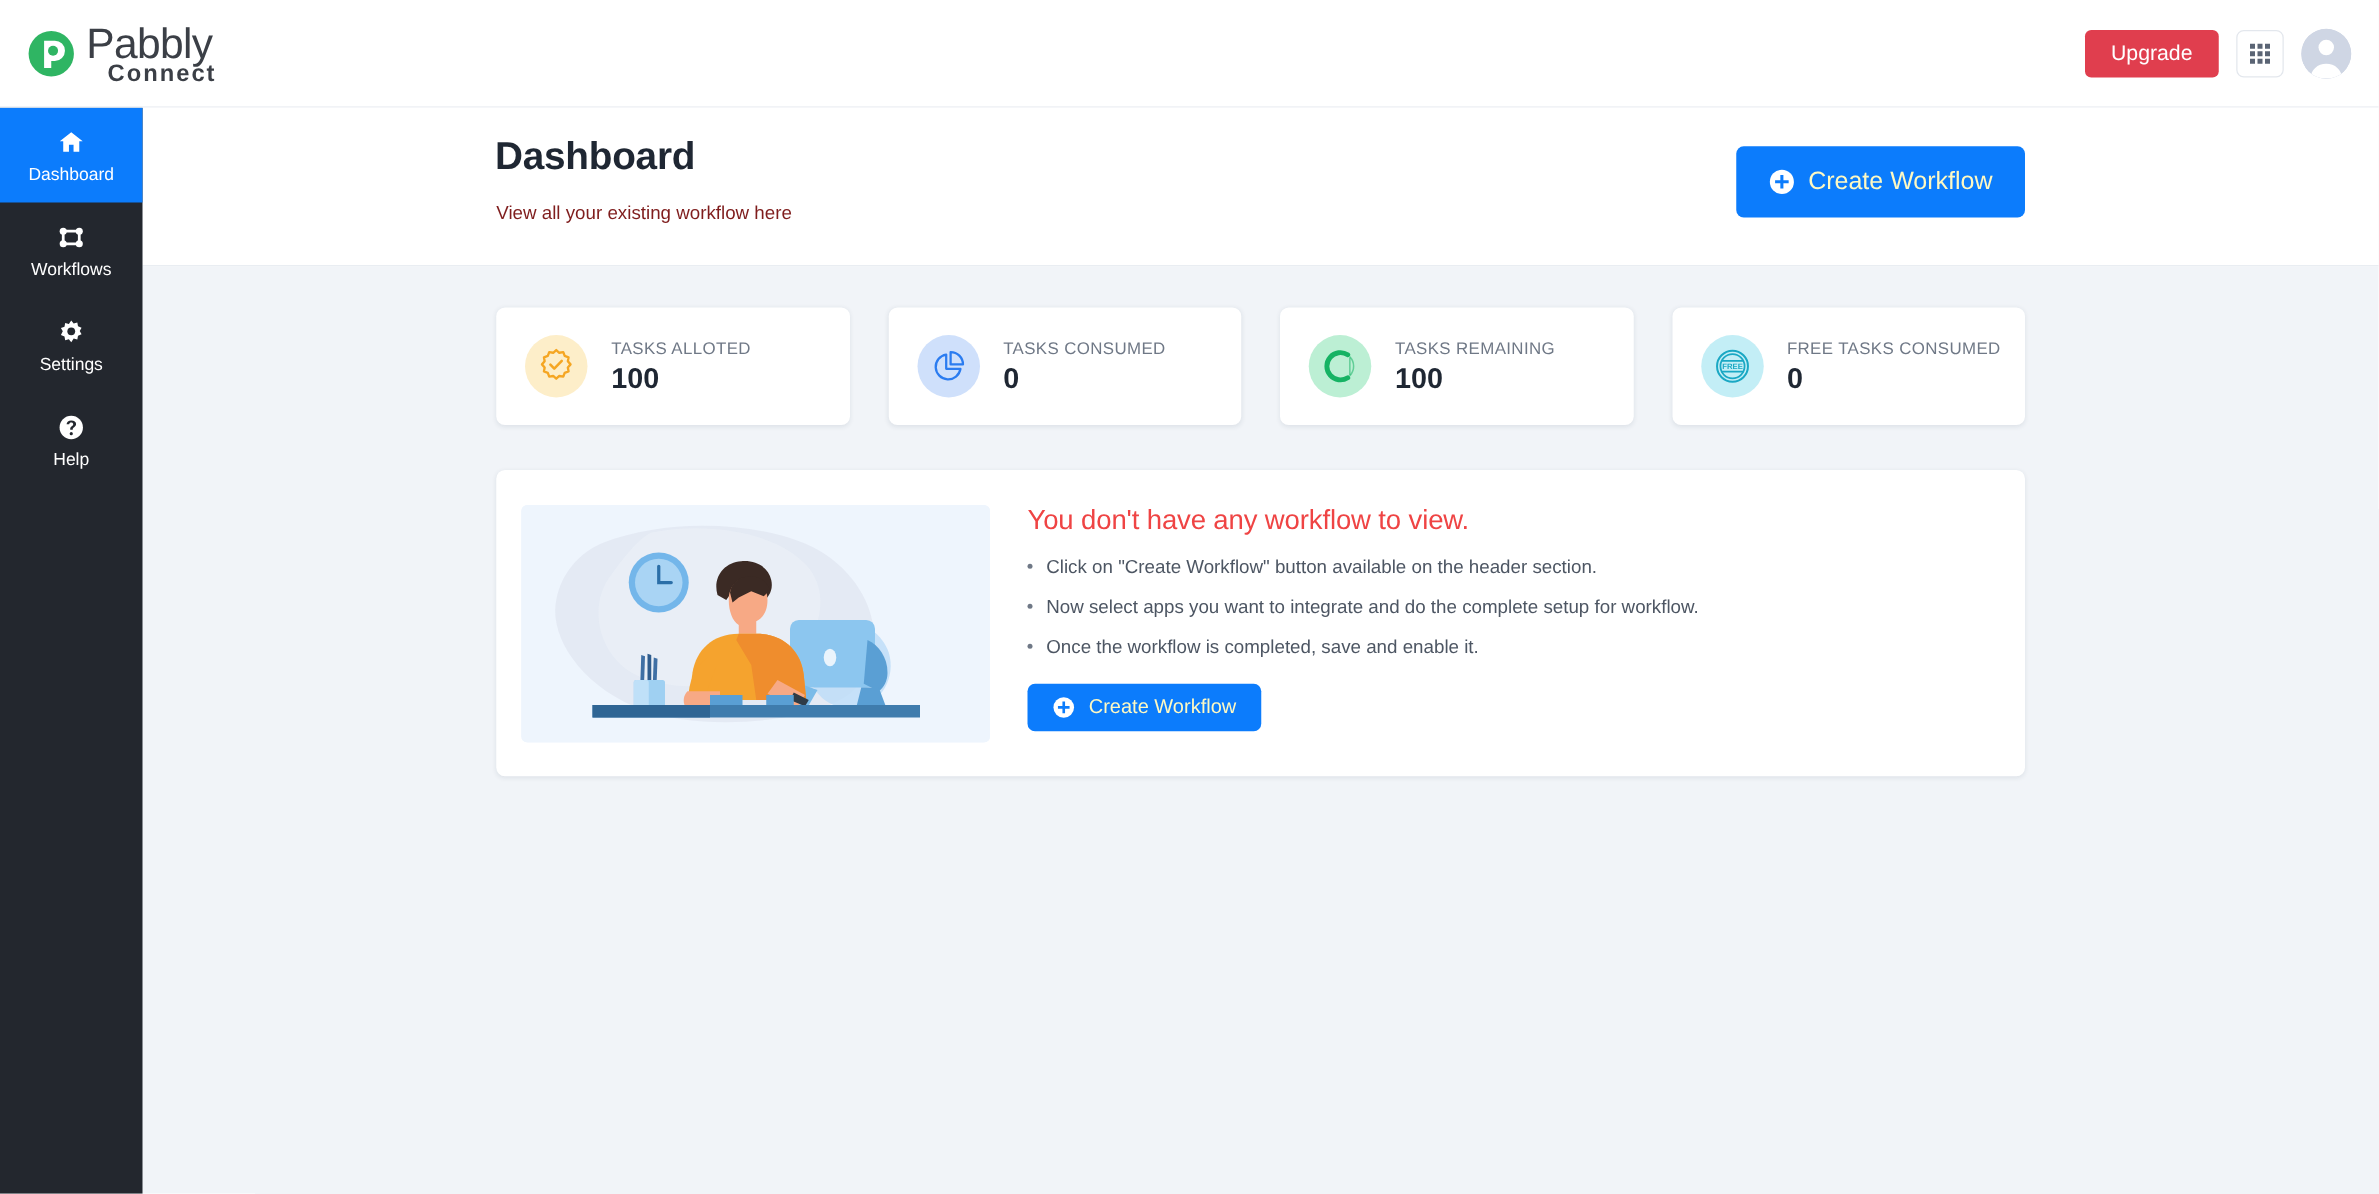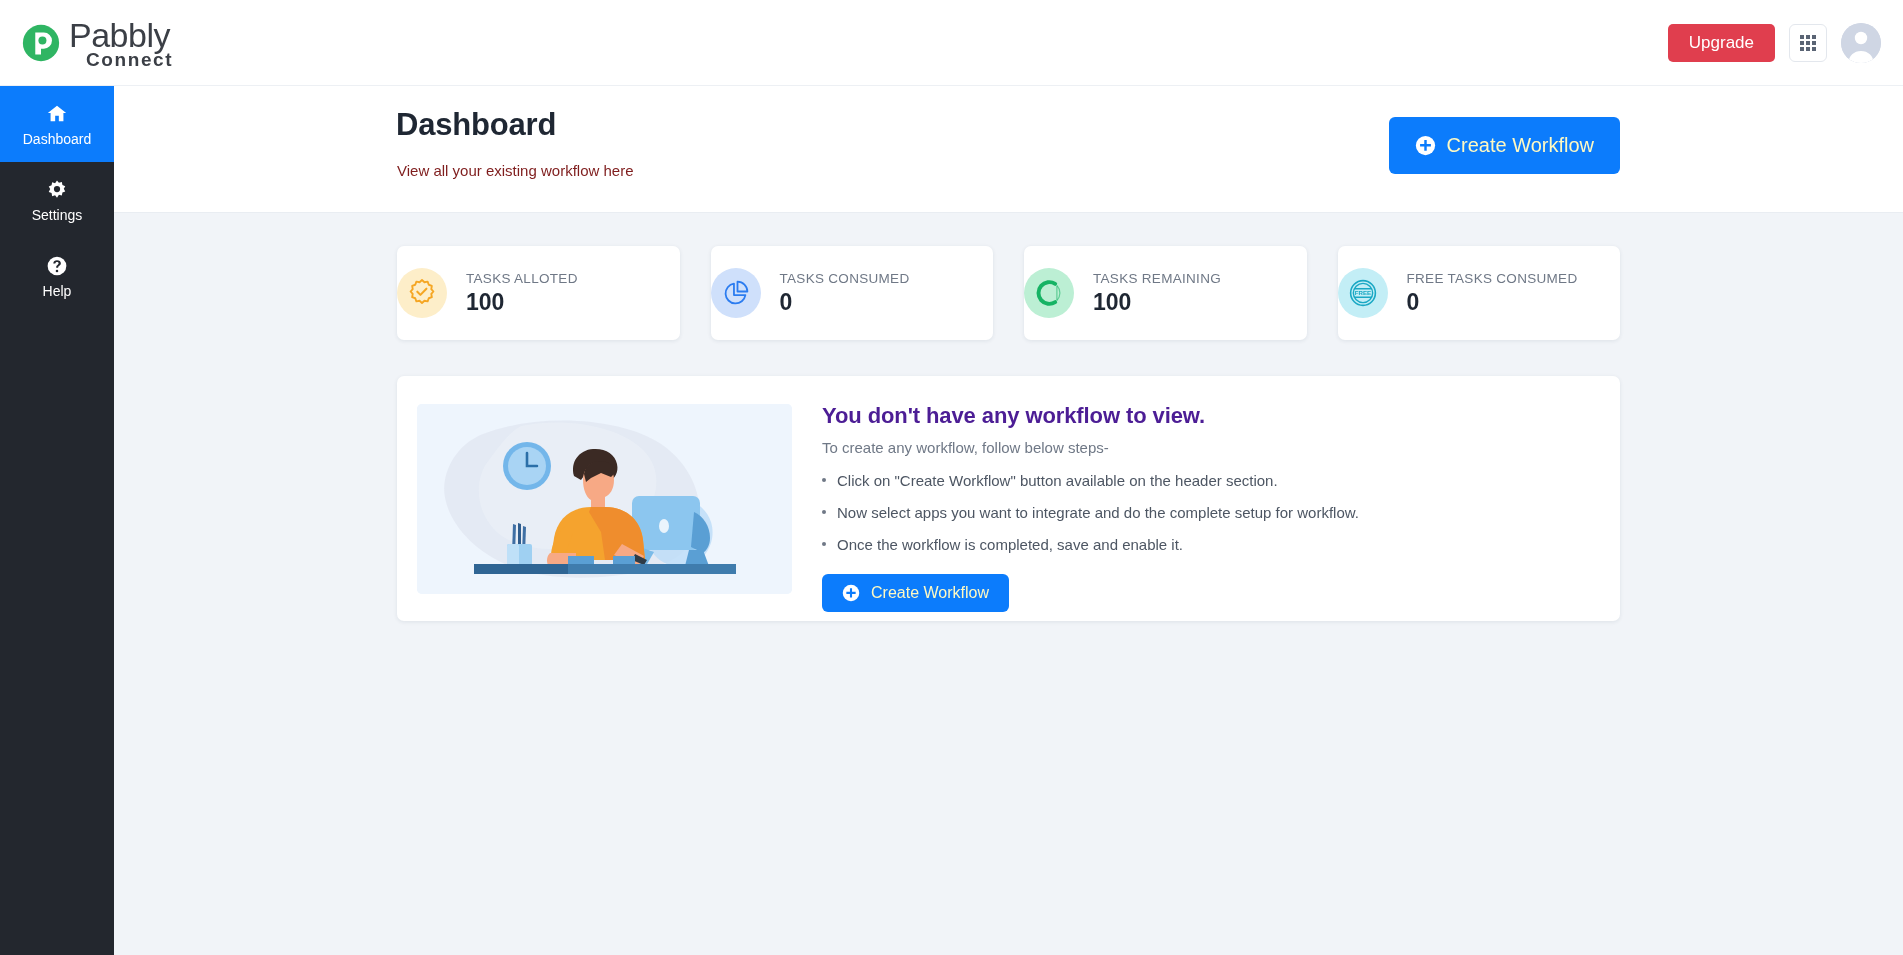--- a/index.html
+++ b/index.html
@@ -95,21 +95,21 @@
   .plus-ico-sm { width: 18px; height: 18px; flex: 0 0 18px; }
 
   
   .stats {
     position: absolute; left: 397px; top: 246px; width: 1223px; height: 94px;
     display: flex; gap: 31px;
   }
   .stat-card {
     flex: 1 1 0; background: #ffffff; border-radius: 7px;
     box-shadow: 0 1px 4px rgba(25,40,70,0.09);
-    display: flex; align-items: center; gap: 19px;
+    display: flex; align-items: center; padding-left: 23px; gap: 19px;
   }
   .stat-bubble {
     width: 50px; height: 50px; border-radius: 50%; flex: 0 0 50px;
     display: flex; align-items: center; justify-content: center;
   }
   .stat-txt { display: flex; flex-direction: column; gap: 3px; }
   .stat-label { font-size: 13.5px; color: #6f7886; letter-spacing: 0.3px; }
   .stat-value { font-size: 23px; font-weight: 700; color: #1f2733; }
 
   
@@ -118,21 +118,21 @@
     background: #ffffff; border-radius: 7px;
     box-shadow: 0 1px 4px rgba(25,40,70,0.09);
     display: flex; align-items: flex-start;
   }
   .illus {
     margin: 28px 0 0 20px; width: 375px; height: 190px; border-radius: 5px;
     background: #eef5fd; flex: 0 0 375px; overflow: hidden;
   }
   .panel-body { margin: 27px 0 0 30px; }
   .panel-title {
-    font-size: 22px; font-weight: 700; color: #4c1d95; letter-spacing: -0.1px;
+    font-size: 22px; font-weight: 400; color: #ef4444; letter-spacing: -0.1px;
   }
   .panel-sub { font-size: 15px; color: #6f7886; margin-top: 10px; }
   .panel-list { list-style: none; margin-top: 17px; }
   .panel-list li {
     font-size: 15px; color: #4d5663; line-height: 1; margin-bottom: 17px;
     position: relative; padding-left: 15px;
   }
   .panel-list li::before {
     content: ""; position: absolute; left: 0; top: 5px;
     width: 4px; height: 4px; border-radius: 50%; background: #6f7886;
@@ -187,20 +187,30 @@
 
   <div class="sidebar">
 
     <a class="side-item active">
       <svg class="side-ico" viewBox="0 0 24 24" fill="#ffffff">
         <path d="M12 3 2 11h3v9h5v-6h4v6h5v-9h3z"></path>
       </svg>
       <span class="side-label">Dashboard</span>
     </a>
 
+    <a class="side-item">
+      <svg class="side-ico" viewBox="0 0 24 24">
+        <path d="M5 6.5h14v11H5z" fill="none" stroke="#ffffff" stroke-width="2.4"></path>
+        <circle cx="5" cy="6.5" r="3.1" fill="#ffffff"></circle>
+        <circle cx="19" cy="6.5" r="3.1" fill="#ffffff"></circle>
+        <circle cx="5" cy="17.5" r="3.1" fill="#ffffff"></circle>
+        <circle cx="19" cy="17.5" r="3.1" fill="#ffffff"></circle>
+      </svg>
+      <span class="side-label">Workflows</span>
+    </a>
 
 
     <a class="side-item">
       <svg class="side-ico" viewBox="0 0 24 24" fill="#ffffff">
         <path d="M12 1.6l2.1 2.6 3.2-.9.6 3.3 3.1 1.2-1.6 2.9 1.6 2.9-3.1 1.2-.6 3.3-3.2-.9L12 20.4l-2.1-2.6-3.2.9-.6-3.3-3.1-1.2L4.6 11 3 8.1l3.1-1.2.6-3.3 3.2.9z"></path>
         <circle cx="12" cy="11" r="3.4" fill="#23272e"></circle>
       </svg>
       <span class="side-label">Settings</span>
     </a>
 
@@ -324,21 +334,20 @@
 
         <rect x="57" y="160" width="262" height="10" fill="#3f7cad"></rect>
         <rect x="57" y="160" width="94" height="10" fill="#2f6594"></rect>
         <rect x="151" y="152" width="26" height="8" fill="#5a9fd4"></rect>
         <rect x="196" y="152" width="22" height="8" fill="#5a9fd4"></rect>
       </svg>
     </div>
 
     <div class="panel-body">
       <div class="panel-title">You don't have any workflow to view.</div>
-      <div class="panel-sub">To create any workflow, follow below steps-</div>
 
       <ul class="panel-list">
         <li>Click on "Create Workflow" button available on the header section.</li>
         <li>Now select apps you want to integrate and do the complete setup for workflow.</li>
         <li>Once the workflow is completed, save and enable it.</li>
       </ul>
 
       <button class="btn-primary btn-create-panel">
         <svg class="plus-ico-sm" viewBox="0 0 24 24">
           <circle cx="12" cy="12" r="11" fill="#ffffff"></circle>

